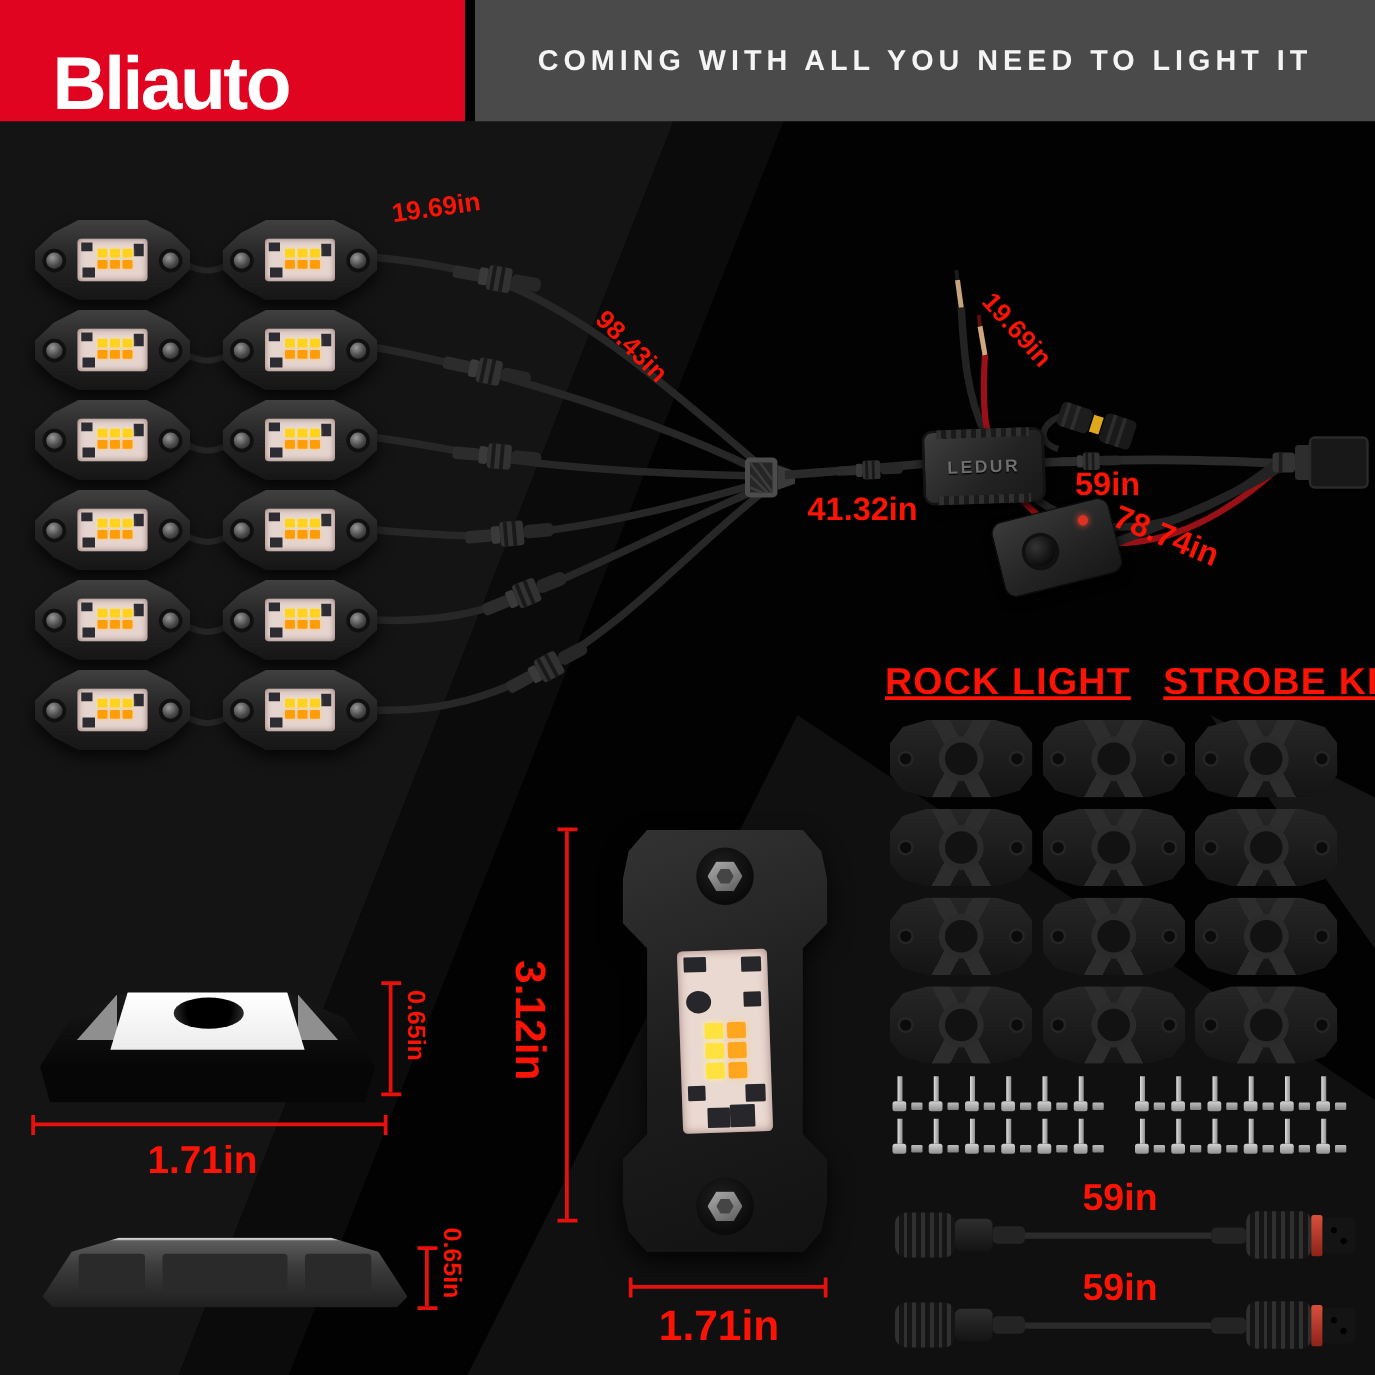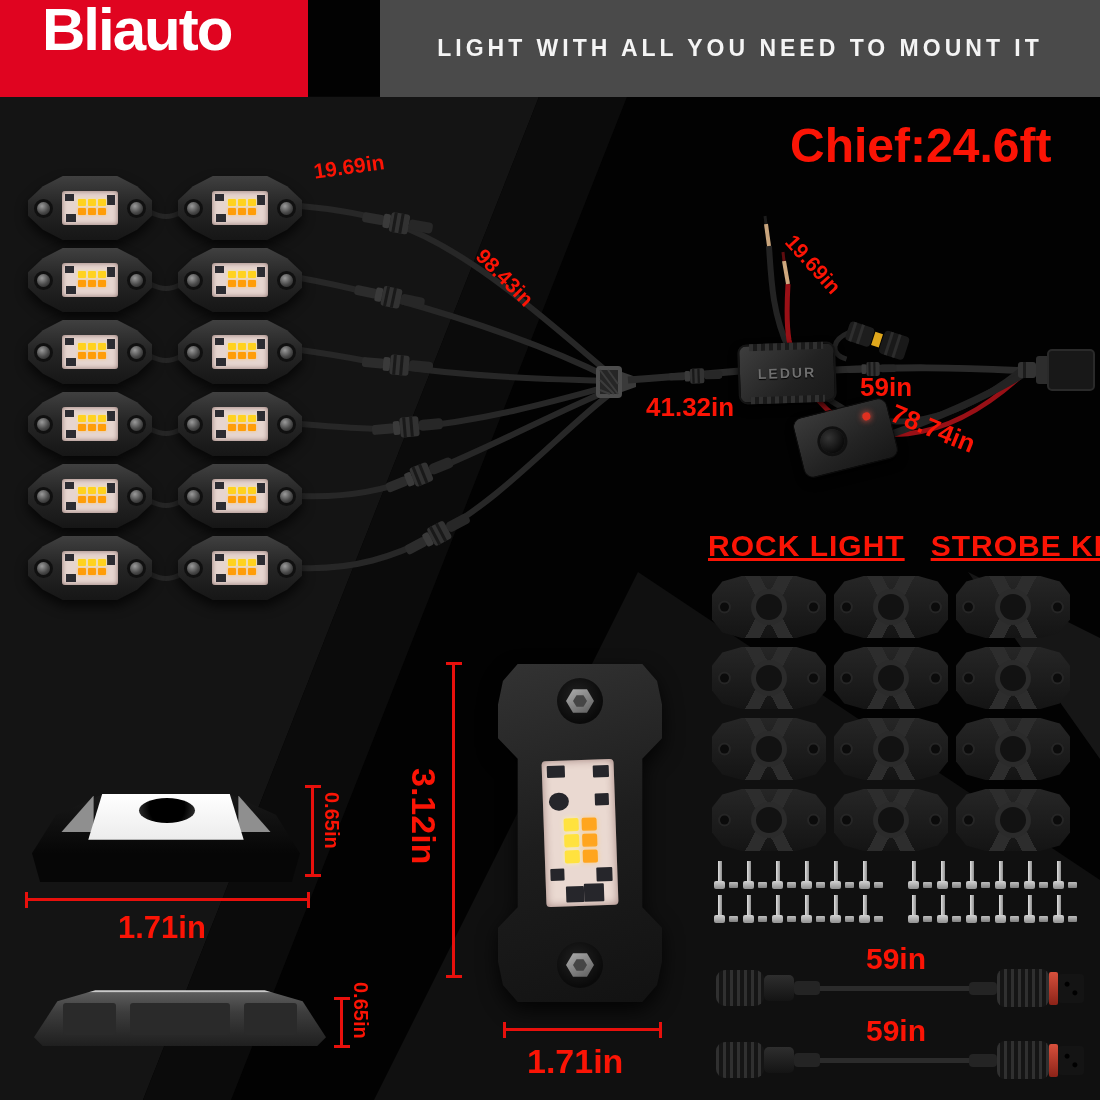--- a/index.html
+++ b/index.html
@@ -6,21 +6,21 @@
   #canvas{position:relative;width:1100px;height:1100px;background:#020202;overflow:hidden;
           font-family:"Liberation Sans",sans-serif;}
   .abs{position:absolute;}
   
   .facet{position:absolute;inset:0;pointer-events:none;}
   .facetA{background:#141414;clip-path:polygon(0 8.8%,49% 8.8%,13% 100%,0 100%);}
   .facetB{background:#0b0b0b;clip-path:polygon(49% 8.8%,57% 8.8%,21% 100%,13% 100%);}
   .facetC{background:#101010;clip-path:polygon(58% 52%,100% 80%,100% 100%,34% 100%);}
   .facetD{background:#161616;clip-path:polygon(88% 52%,100% 58%,100% 69%);}
   
-  .logo-block{left:0;top:0;width:308px;height:97px;background:#e00420;display:flex;align-items:flex-start;}
+  .logo-block{left:0;top:0;width:372px;height:97px;background:#e00420;display:flex;align-items:flex-end;}
   .logo-text{color:#fff;font-size:60px;font-weight:800;letter-spacing:-2px;padding-left:42px;line-height:1;}
   .header-bar{left:380px;top:0;width:720px;height:97px;background:#4a4a4a;display:flex;align-items:center;justify-content:center;}
   .header-text{color:#f4f4f4;font-size:23px;font-weight:600;letter-spacing:4px;white-space:nowrap;}
   
   .rlabel{color:#fb1405;font-weight:700;white-space:nowrap;transform-origin:left top;}
   .chief{left:790px;top:118px;font-size:48px;}
   .lbl-pigtail{left:312px;top:160px;font-size:21px;transform:rotate(-8deg);}
   .lbl-lead{left:488px;top:244px;font-size:21px;transform:rotate(45deg);}
   .lbl-main{left:646px;top:392px;font-size:26px;}
   .lbl-ctrl-out{left:860px;top:372px;font-size:26px;}
@@ -159,21 +159,21 @@
 
   <div class="facet facetA"></div>
   <div class="facet facetB"></div>
   <div class="facet facetC"></div>
   <div class="facet facetD"></div>
 
   <div class="abs logo-block">
     <div class="logo-text">Bliauto</div>
   </div>
   <div class="abs header-bar">
-    <div class="header-text">LIGHT WITH ALL YOU NEED TO MOUNT IT</div>
+    <div class="header-text">COMING WITH ALL YOU NEED TO LIGHT IT</div>
   </div>
 
   <svg class="abs" width="1100" height="1100" style="left:0;top:0">
     <defs>
       <g id="conn">
         <rect x="-36" y="-5" width="22" height="10" rx="3" fill="#2c2c2c"></rect>
         <rect x="-15" y="-7" width="7" height="14" rx="2" fill="#3a3a3a"></rect>
         <rect x="-8" y="-10" width="19" height="20" rx="3" fill="#323232"></rect>
         <rect x="-5" y="-10" width="3" height="20" fill="#191919"></rect>
         <rect x="2" y="-10" width="3" height="20" fill="#191919"></rect>
@@ -478,21 +478,20 @@
 
   <div class="abs controller">
     <span class="controller-label">LEDUR</span>
   </div>
 
   <div class="abs switch">
     <div class="switch-btn"></div>
     <div class="switch-led"></div>
   </div>
 
-  <div class="abs rlabel chief">Chief:24.6ft</div>
   <div class="abs rlabel lbl-pigtail">19.69in</div>
   <div class="abs rlabel lbl-lead">98.43in</div>
   <div class="abs rlabel lbl-main">41.32in</div>
   <div class="abs rlabel lbl-ctrl-out">59in</div>
   <div class="abs rlabel lbl-power">19.69in</div>
   <div class="abs rlabel lbl-switch">78.74in</div>
 
   <div class="abs rlabel section-title">
     <span>ROCK LIGHT</span><span>STROBE KIT</span>
   </div>

